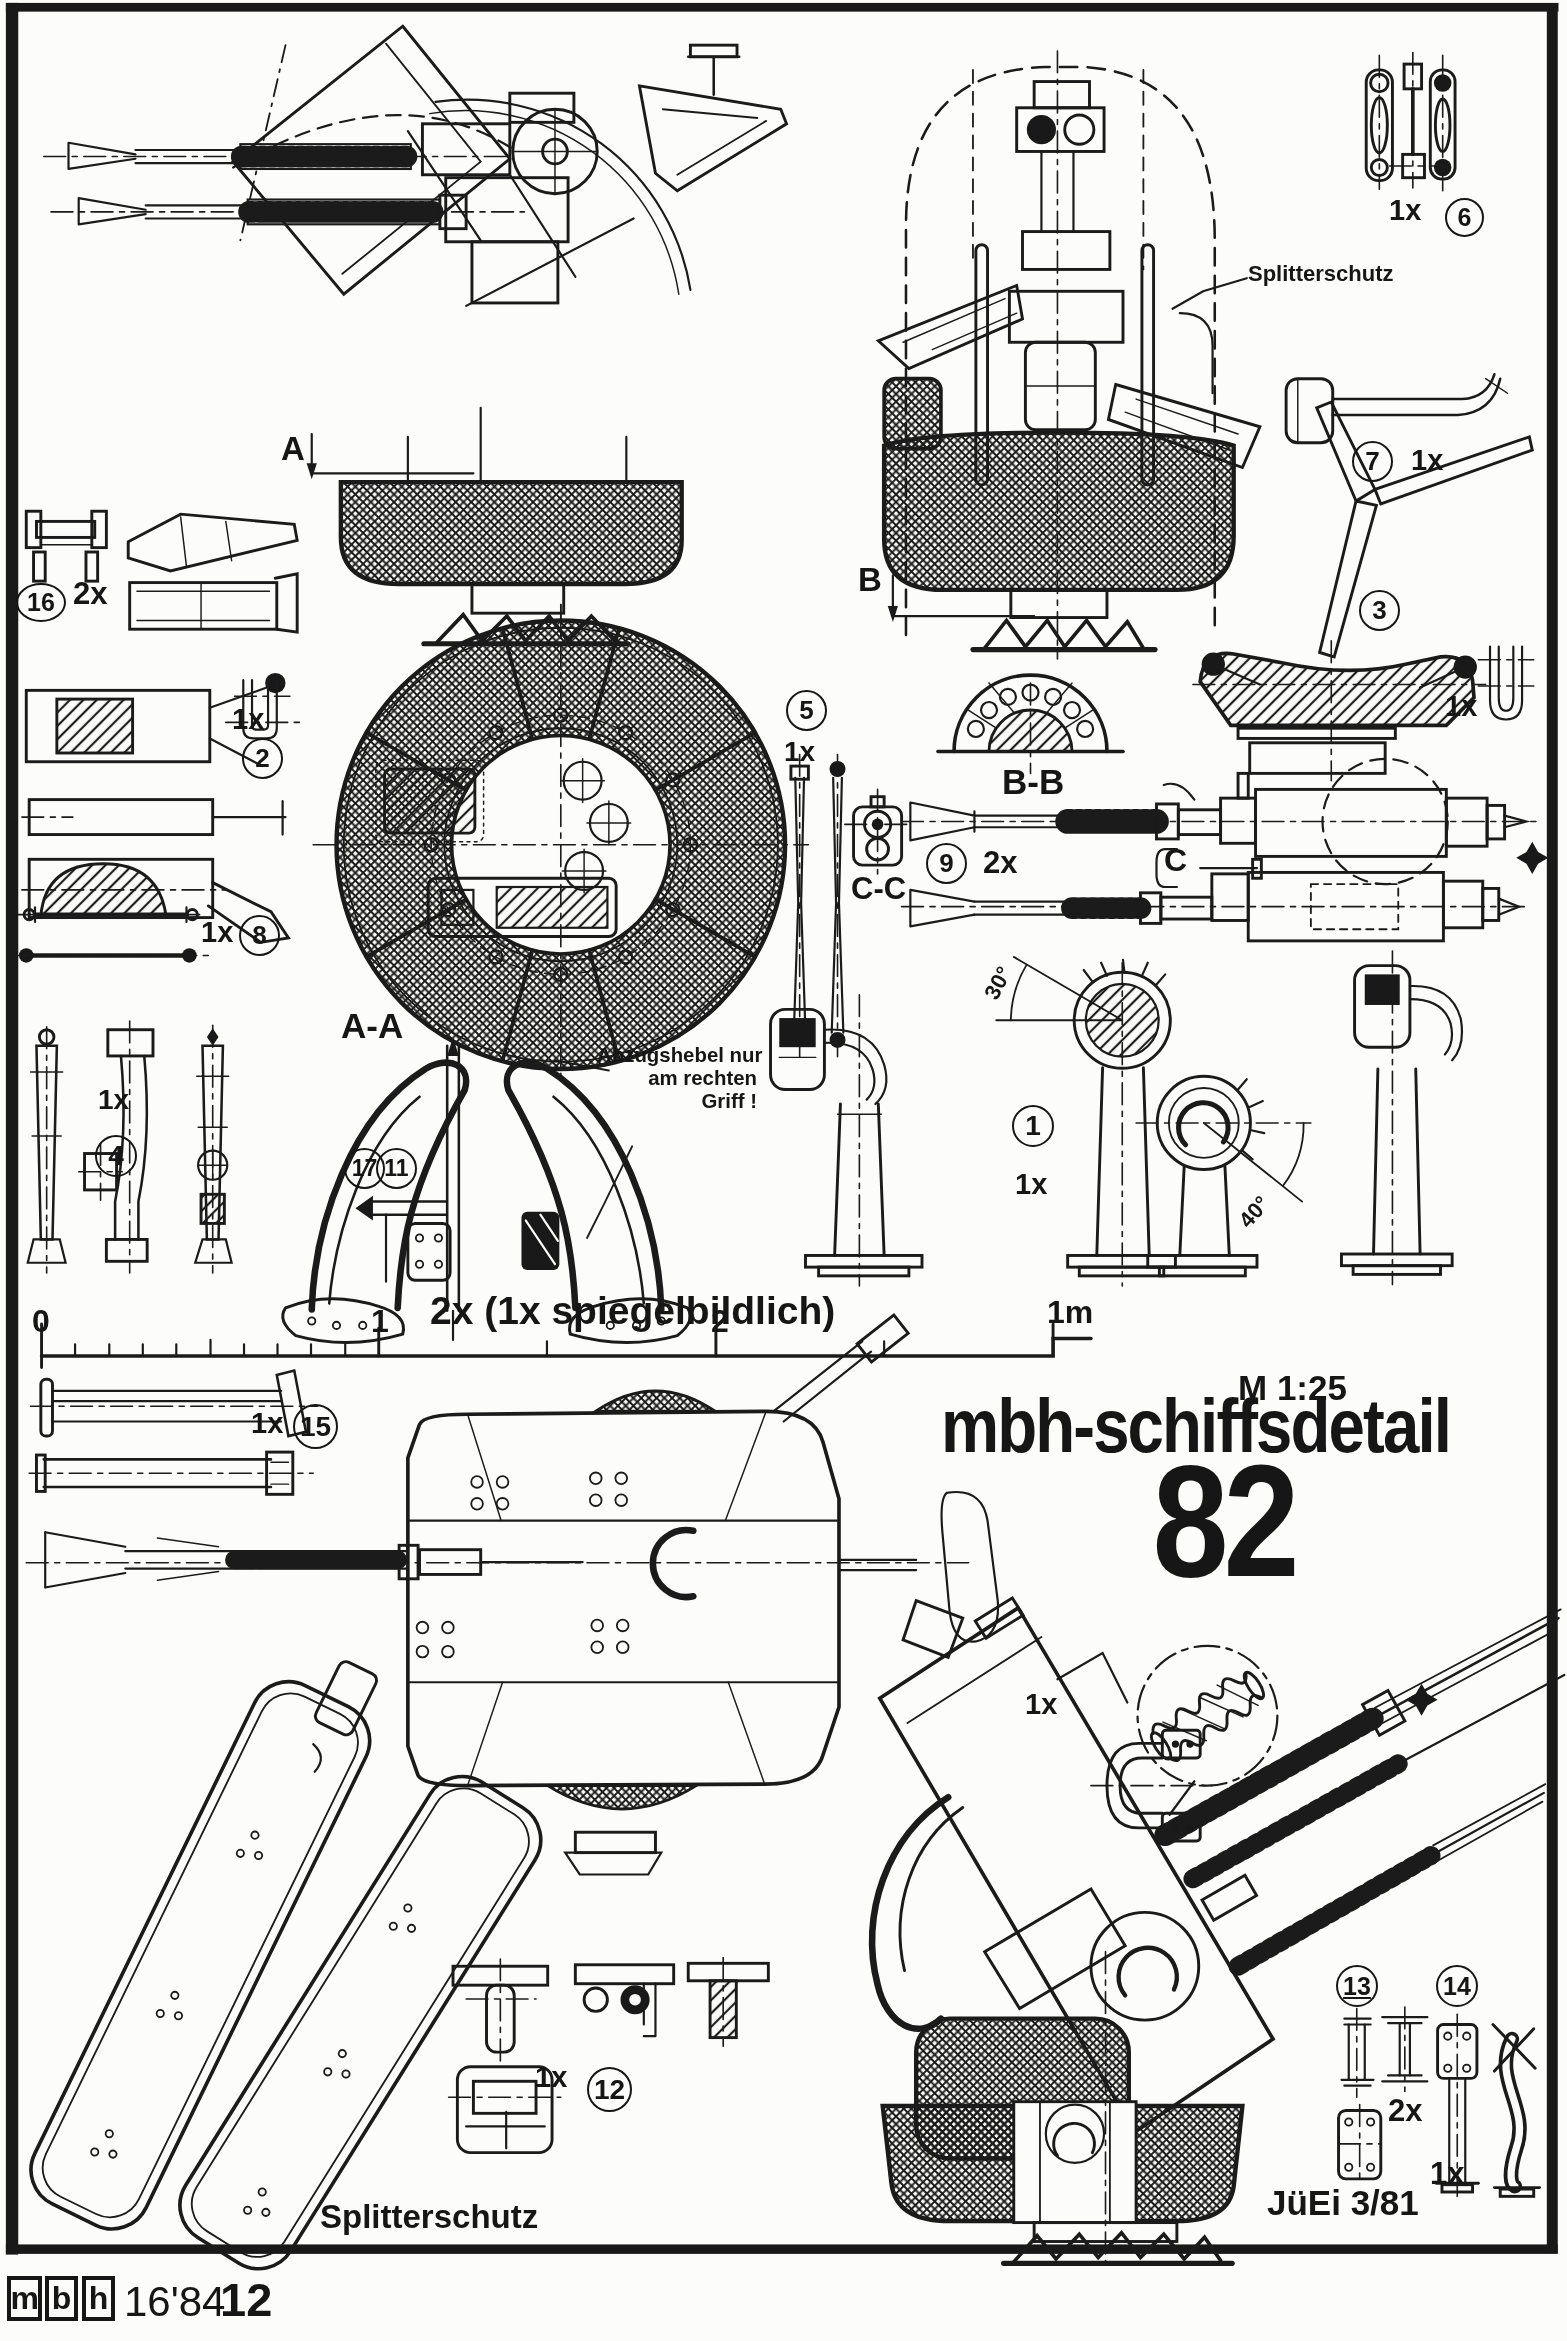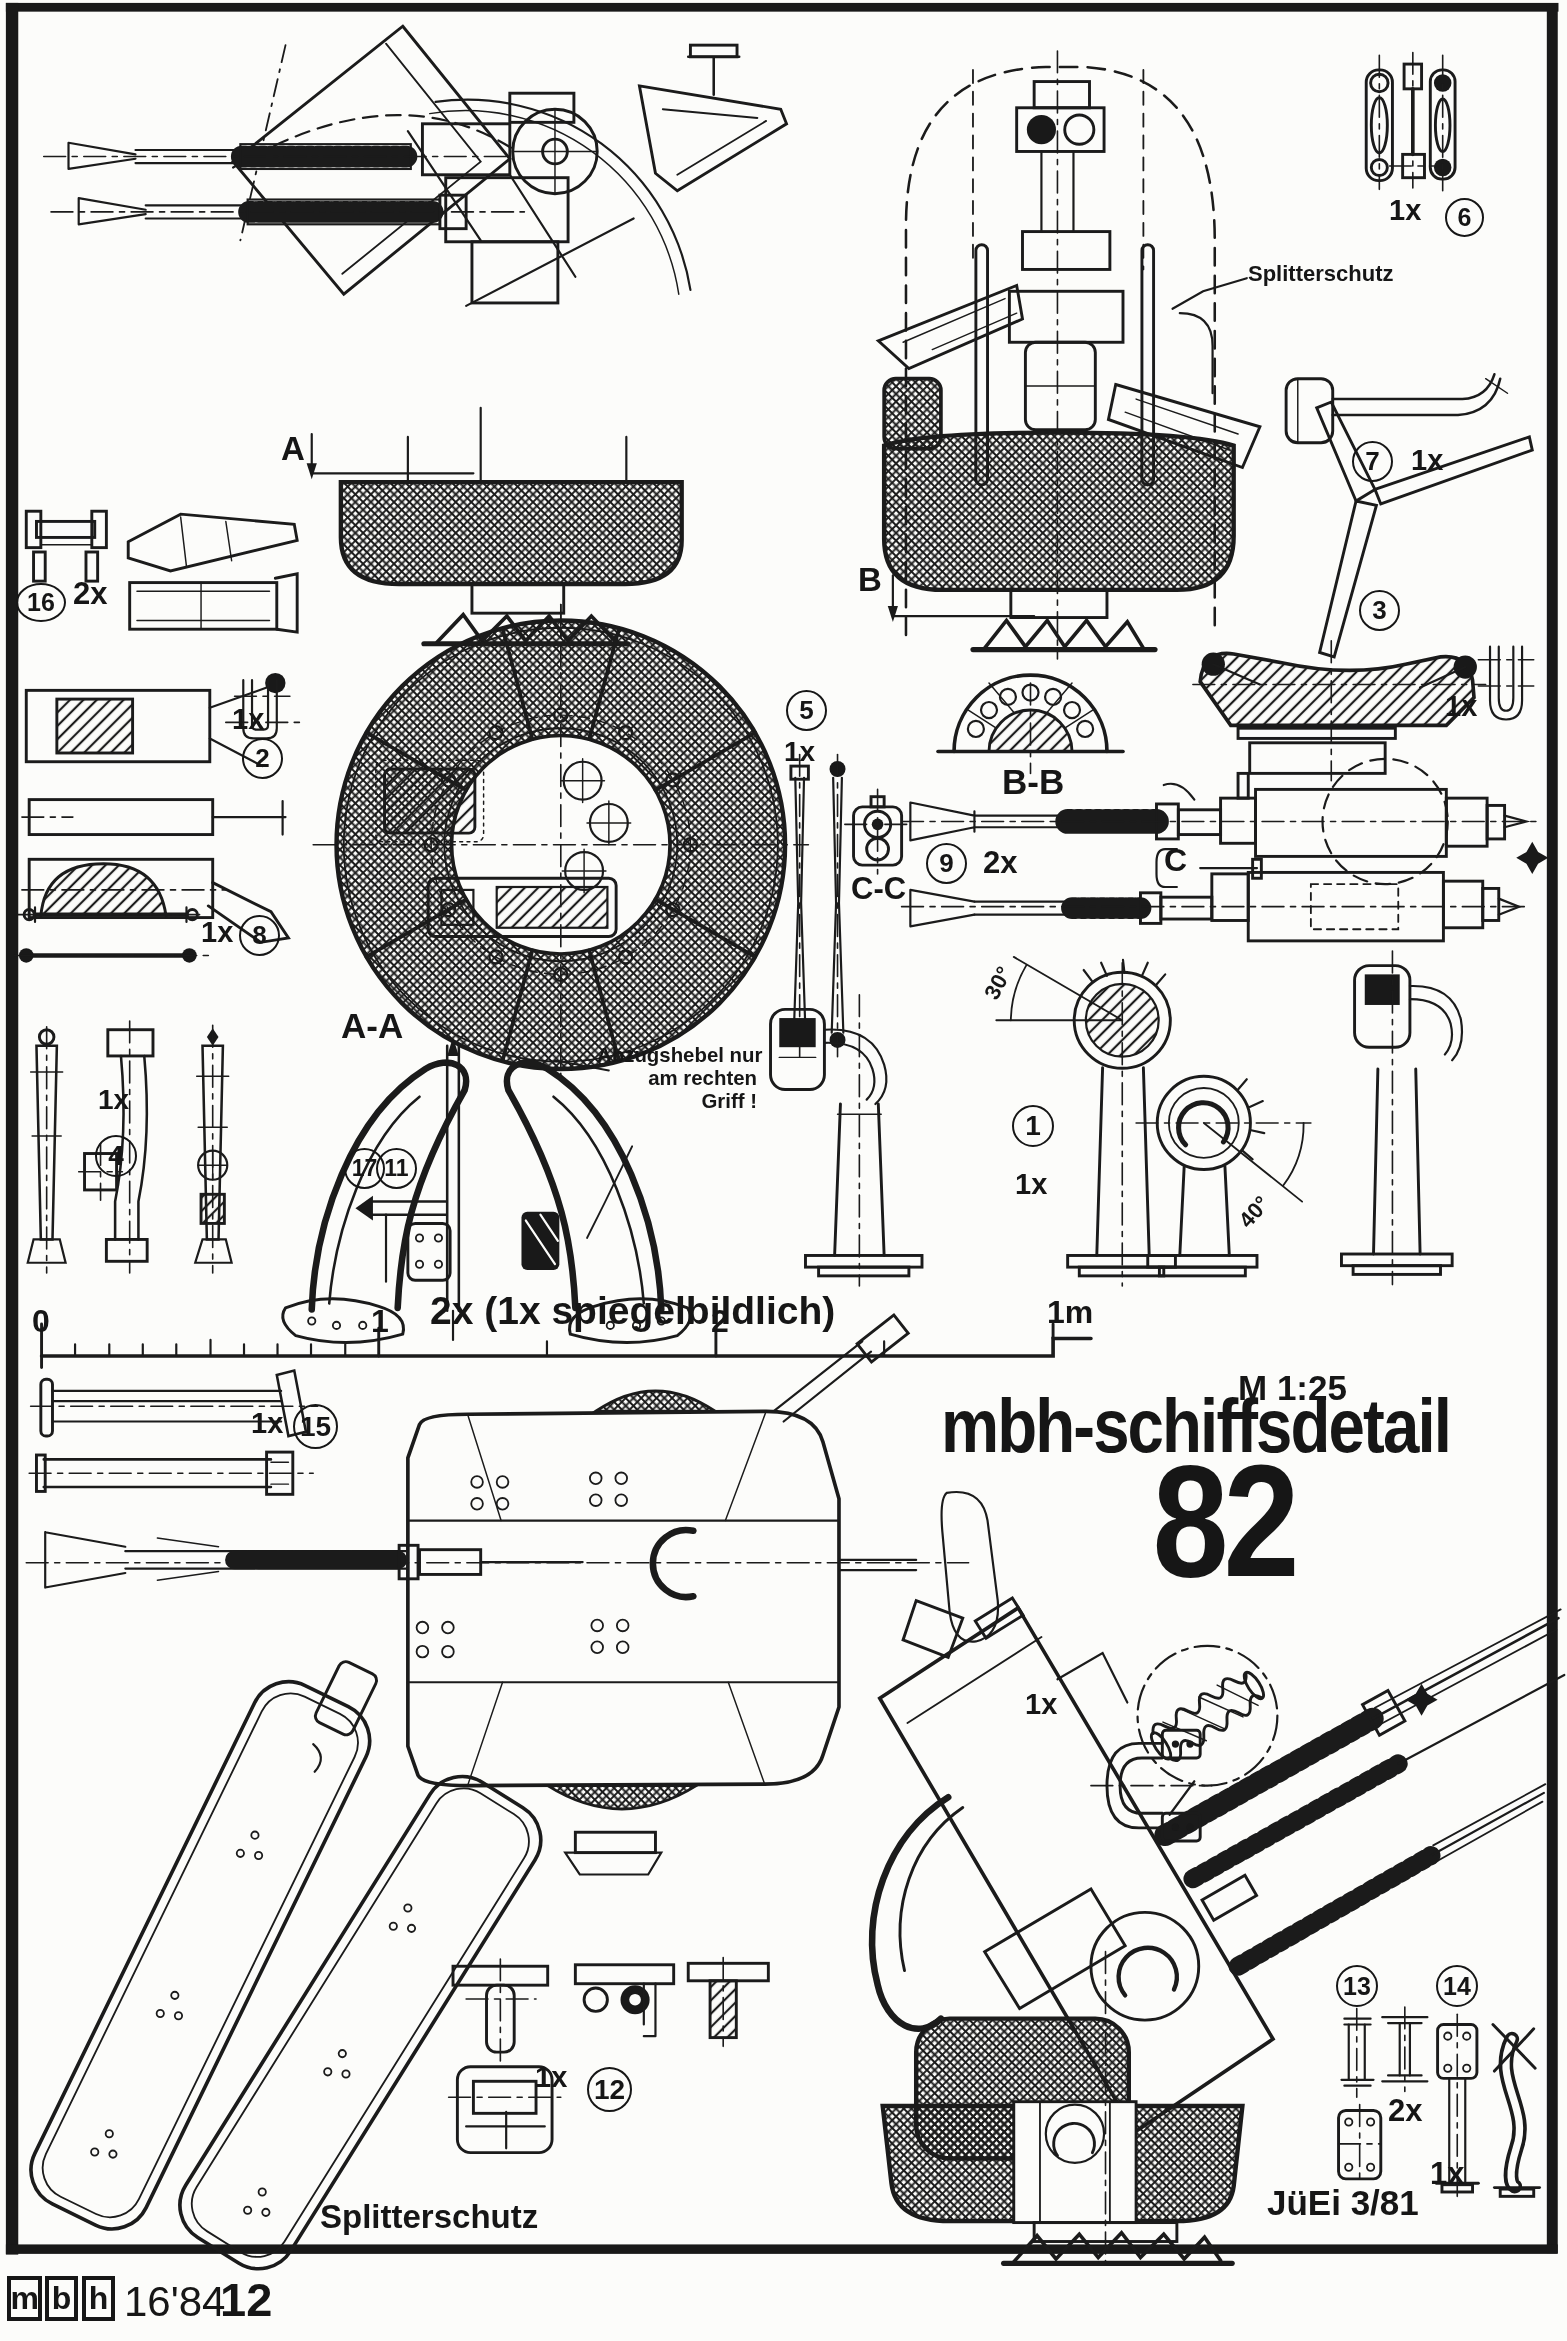--- a/index.html
+++ b/index.html
@@ -651,21 +651,21 @@
 <div class="title-box" style="left:941px;top:1382px;font-size:76px;">mbh-schiffsdetail</div>
 <div class="big-num" style="left:1140px;top:1456px;width:167px;text-align:center;font-size:159px;line-height:.82;">82</div>
 
 <div class="lbl" style="left:1025px;top:1688px;font-size:29px;">1x</div>
 
 <div class="lbl" style="left:535px;top:2061px;font-size:29px;">1x</div>
 <div class="circ" style="left:587px;top:2067px;width:45px;height:45px;font-size:28px;">12</div>
 
 <div class="lbl" style="left:320px;top:2199px;font-size:33px;">Splitterschutz</div>
 
-<div class="circ" style="left:1336px;top:1965px;width:42px;height:42px;font-size:25px;">13</div>
+<div class="circ" style="left:1336px;top:1965px;width:42px;height:42px;font-size:25px;text-decoration:underline;">13</div>
 <div class="circ" style="left:1436px;top:1965px;width:42px;height:42px;font-size:25px;">14</div>
 <div class="lbl" style="left:1388px;top:2094px;font-size:31px;">2x</div>
 <div class="lbl" style="left:1430px;top:2157px;font-size:31px;">1x</div>
 
 <div class="lbl" style="left:1267px;top:2183px;font-size:35px;">JüEi 3/81</div>
 
 <div class="logo-box" style="left:7.3px;top:2276px;width:35px;height:45px;font-size:32px;">m</div>
 <div class="logo-box" style="left:45px;top:2276px;width:33px;height:45px;font-size:32px;">b</div>
 <div class="logo-box" style="left:82px;top:2276px;width:33px;height:45px;font-size:32px;">h</div>
 <div class="lbl" style="left:124px;top:2278px;font-size:42px;font-weight:400;">16'84</div>

